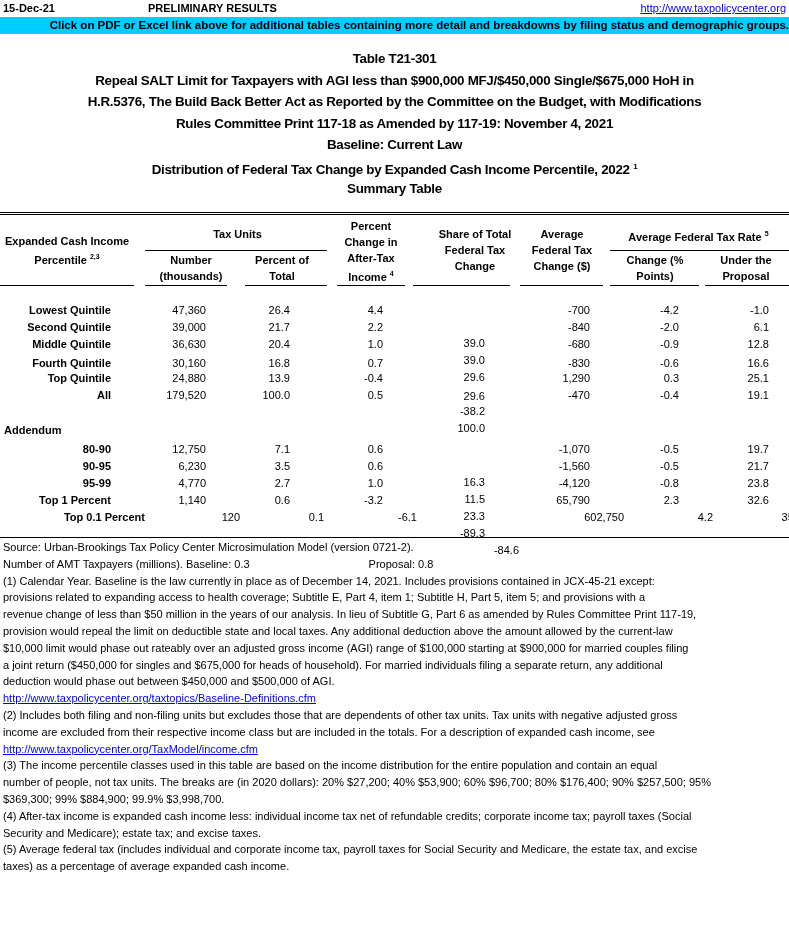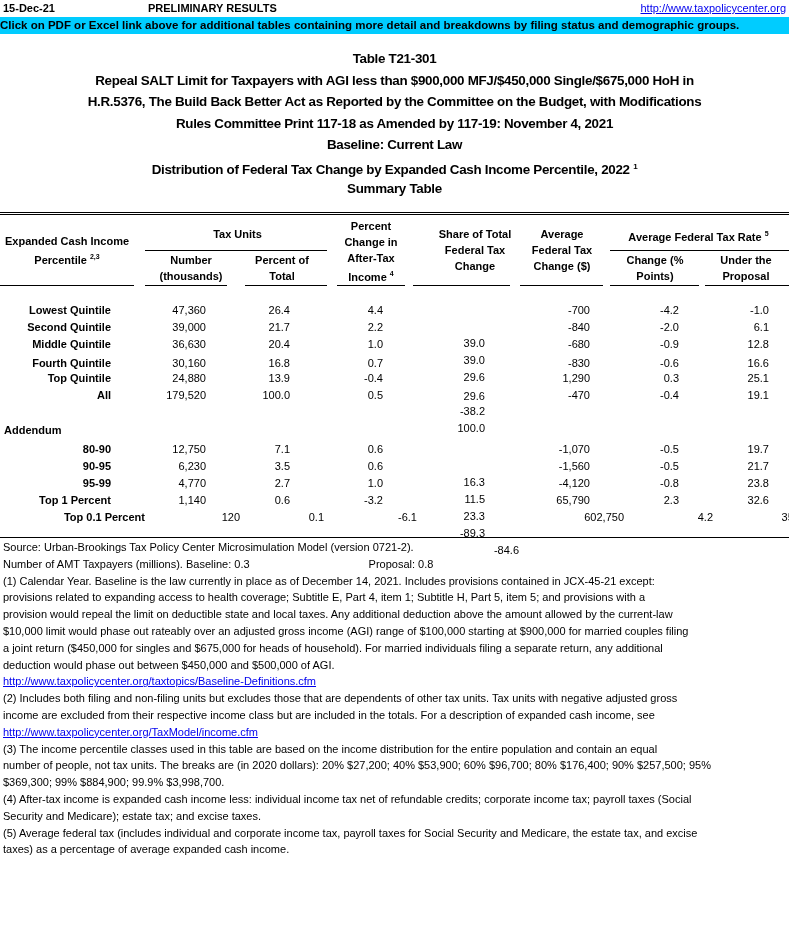--- a/index.html
+++ b/index.html
@@ -13,21 +13,21 @@
   }
   .topbar .date { position: absolute; left: 3px; top: 2px; }
   .topbar .prelim { position: absolute; left: 148px; top: 2px; }
   .topbar .link {
     position: absolute; right: 3px; top: 2px; font-weight: normal;
     color: #0000ee; text-decoration: underline; font-size: 11px;
   }
   .banner {
     position: absolute; left: 0; top: 17px; width: 789px; height: 17px;
     background: #00ccff; font-size: 11.5px; font-weight: bold;
-    text-align: left; line-height: 17px; white-space: nowrap;
+    text-align: right; line-height: 17px; white-space: nowrap;
   }
   .titles {
     position: absolute; left: 0; top: 48px; width: 789px; text-align: center;
     font-weight: bold; font-size: 13.4px; letter-spacing: -0.3px;
   }
   .titles div { height: 21.6px; line-height: 21.6px; white-space: nowrap; }
   .titles sup { font-size: 8px; vertical-align: 5px; }
 
   .rule-double {
     position: absolute; left: 0; top: 212px; width: 789px; height: 1px;
@@ -253,20 +253,21 @@
   </div>
 
 <div class="rule-bottom"></div>
 
 <div class="notes">
   <div class="line">Source: Urban-Brookings Tax Policy Center Microsimulation Model (version 0721-2).</div>
   <div class="line"><span>Number of AMT Taxpayers (millions).  Baseline: 0.3</span><span class="amt-proposal">Proposal: 0.8</span></div>
   <div id="note1">
       <div class="line">(1) Calendar Year. Baseline is the law currently in place as of December 14, 2021. Includes provisions contained in JCX-45-21 except:</div>
       <div class="line">provisions related to expanding access to health coverage; Subtitle E, Part 4, item 1; Subtitle H, Part 5, item 5; and provisions with a</div>
+      <div class="line">revenue change of less than $50 million in the years of our analysis. In lieu of Subtitle G, Part 6 as amended by Rules Committee Print 117-19,</div>
       <div class="line">provision would repeal the limit on deductible state and local taxes. Any additional deduction above the amount allowed by the current-law</div>
       <div class="line">$10,000 limit would phase out rateably over an adjusted gross income (AGI) range of $100,000 starting at $900,000 for married couples filing</div>
       <div class="line">a joint return ($450,000 for singles and $675,000 for heads of household). For married individuals filing a separate return, any additional</div>
       <div class="line">deduction would phase out between $450,000 and $500,000 of AGI.</div>
     </div>
   <div class="line"><a>http://www.taxpolicycenter.org/taxtopics/Baseline-Definitions.cfm</a></div>
   <div id="note2">
       <div class="line">(2) Includes both filing and non-filing units but excludes those that are dependents of other tax units. Tax units with negative adjusted gross</div>
       <div class="line">income are excluded from their respective income class but are included in the totals. For a description of expanded cash income, see</div>
     </div>

